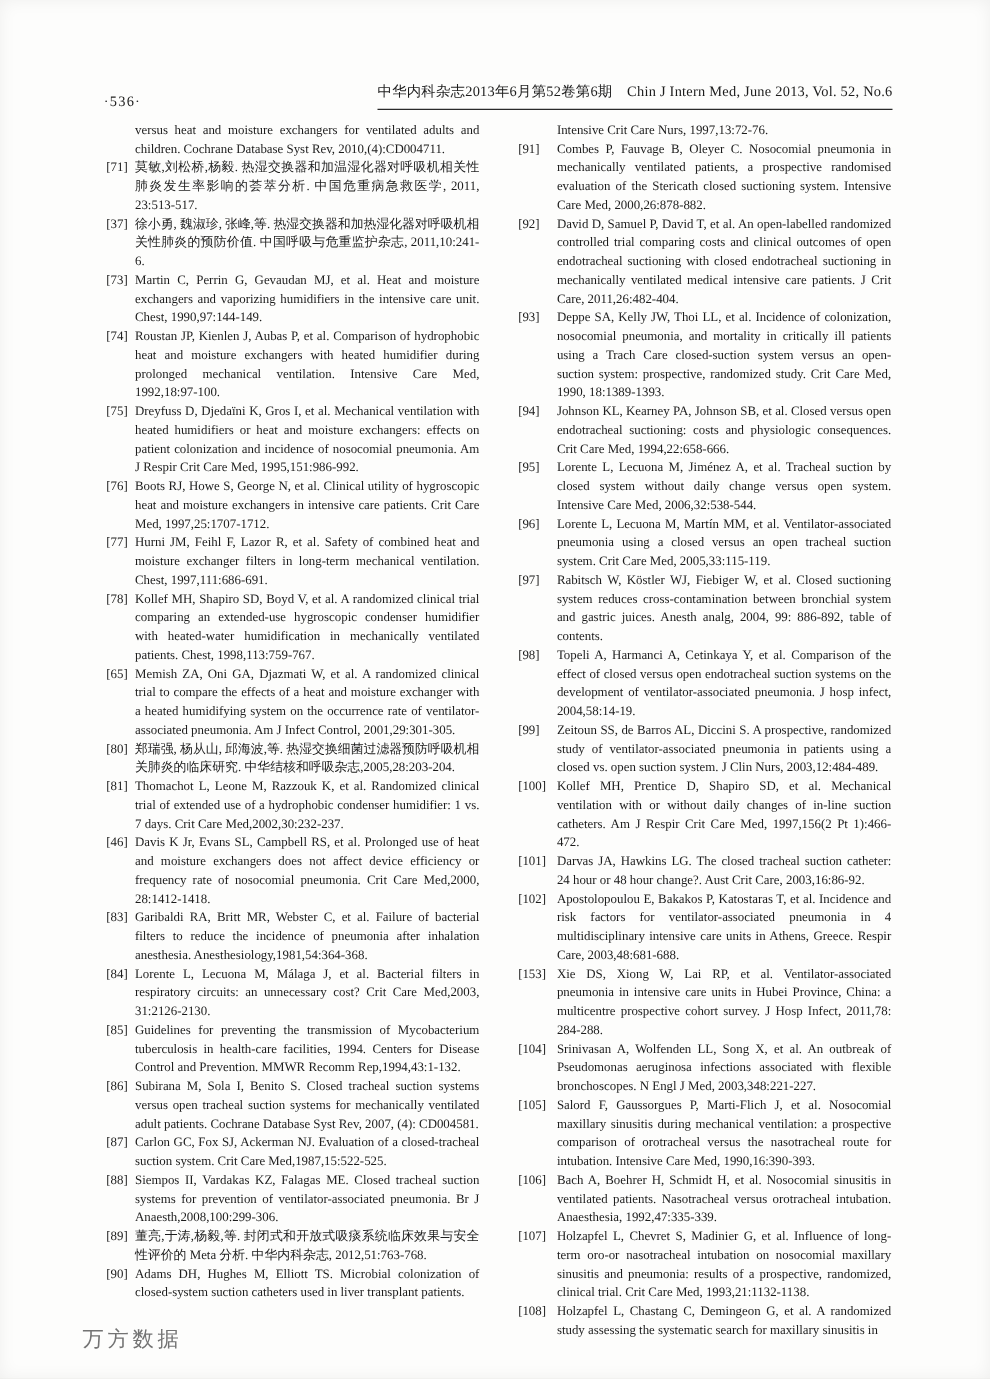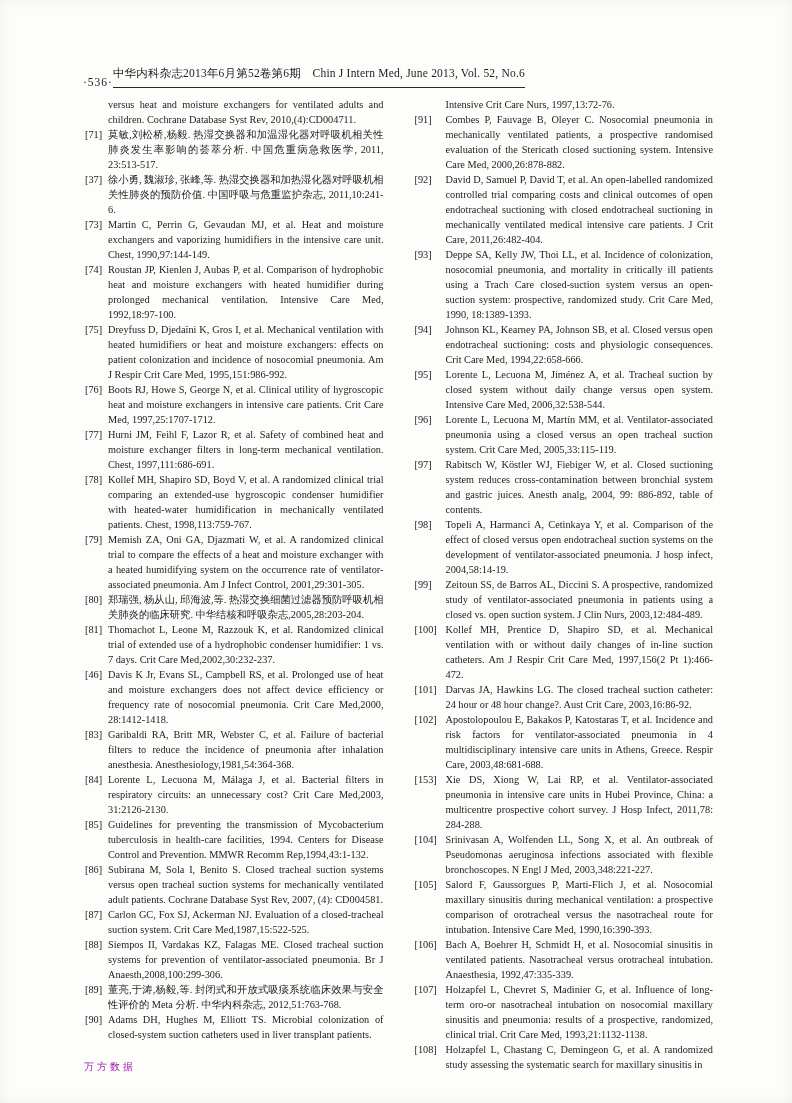--- a/index.html
+++ b/index.html
@@ -13,21 +13,21 @@
     width:792px; height:1103px;
     background:#fdfdfc;
     box-shadow: inset 0 0 14px rgba(0,0,0,0.06);
     overflow:hidden;
     color:#1c1c1c;
   }
   .header {
     position:absolute;
     top:66px; left:83px; right:78px;
     display:flex;
-    justify-content:flex-start;
+    justify-content:space-between;
     align-items:flex-end;
     font-size:11.5px;
   }
   .page-num { letter-spacing:1px; white-space:nowrap; }
   .journal-title {
     border-bottom:1px solid #2a2a2a;
     padding-bottom:6px;
     white-space:nowrap;
     letter-spacing:0.2px;
   }
@@ -45,23 +45,23 @@
     text-justify:inter-word;
   }
   .col-left .ref  { padding-left:23px; }
   .col-right .ref { padding-left:31px; }
   .ref .num {
     position:absolute; left:0; top:0;
     white-space:nowrap;
   }
   .watermark {
     position:absolute;
-    left:84px; top:1060px;
-    font-size:10px;
-    color:#a21caf;
+    left:66px; top:1060px;
+    font-size:17px;
+    color:#737373;
     letter-spacing:3px;
   }
 </style>
 </head>
 <body>
 
 <div class="page">
 
   <div class="header">
     <span class="page-num">·536·</span>
@@ -102,21 +102,21 @@
 
         <div class="ref">
           <span class="num">[77]</span><span>Hurni JM, Feihl F, Lazor R, et al. Safety of combined heat and moisture exchanger filters in long-term mechanical ventilation. Chest, 1997,111:686-691.</span>
         </div>
 
         <div class="ref">
           <span class="num">[78]</span><span>Kollef MH, Shapiro SD, Boyd V, et al. A randomized clinical trial comparing an extended-use hygroscopic condenser humidifier with heated-water humidification in mechanically ventilated patients. Chest, 1998,113:759-767.</span>
         </div>
 
         <div class="ref">
-          <span class="num">[79]</span><span>Memish ZA, Oni GA, Djazmati W, et al. A randomized clinical trial to compare the effects of a heat and moisture exchanger with a heated humidifying system on the occurrence rate of ventilator-associated pneumonia. Am J Infect Control, 2001,29:301-305.</span>
+          <span class="num">[65]</span><span>Memish ZA, Oni GA, Djazmati W, et al. A randomized clinical trial to compare the effects of a heat and moisture exchanger with a heated humidifying system on the occurrence rate of ventilator-associated pneumonia. Am J Infect Control, 2001,29:301-305.</span>
         </div>
 
         <div class="ref">
           <span class="num">[80]</span><span>郑瑞强, 杨从山, 邱海波,等. 热湿交换细菌过滤器预防呼吸机相关肺炎的临床研究. 中华结核和呼吸杂志,2005,28:203-204.</span>
         </div>
 
         <div class="ref">
           <span class="num">[81]</span><span>Thomachot L, Leone M, Razzouk K, et al. Randomized clinical trial of extended use of a hydrophobic condenser humidifier: 1 vs. 7 days. Crit Care Med,2002,30:232-237.</span>
         </div>
 

